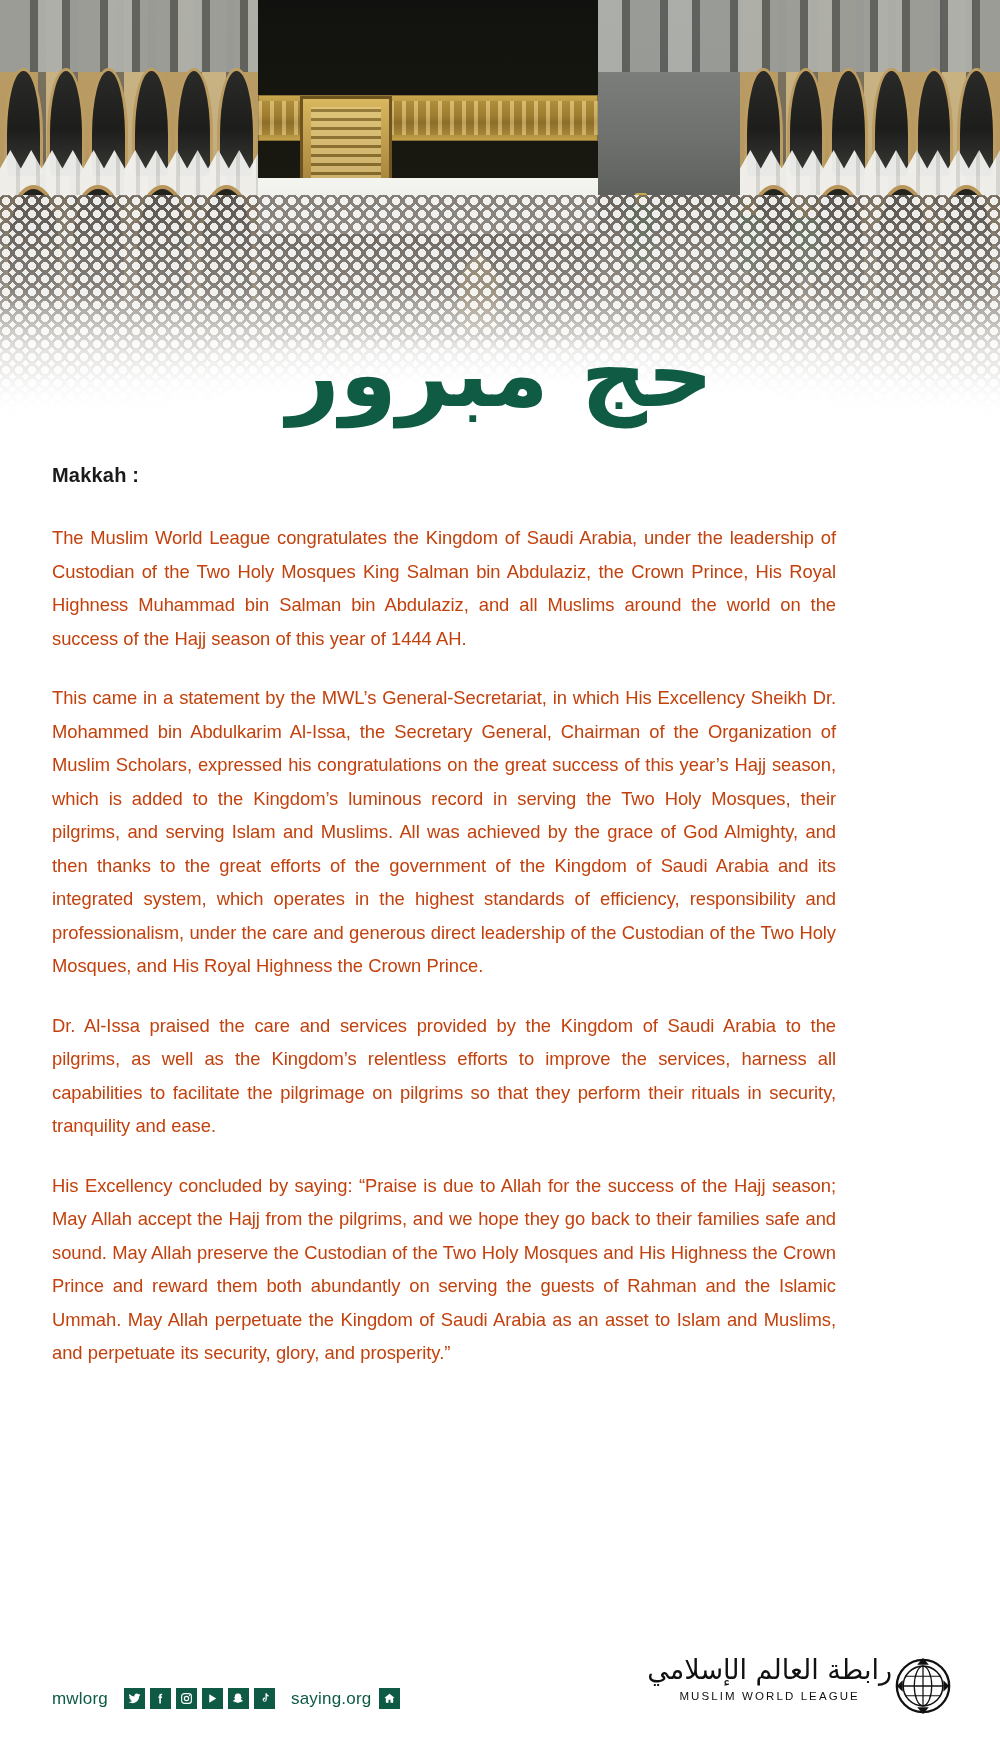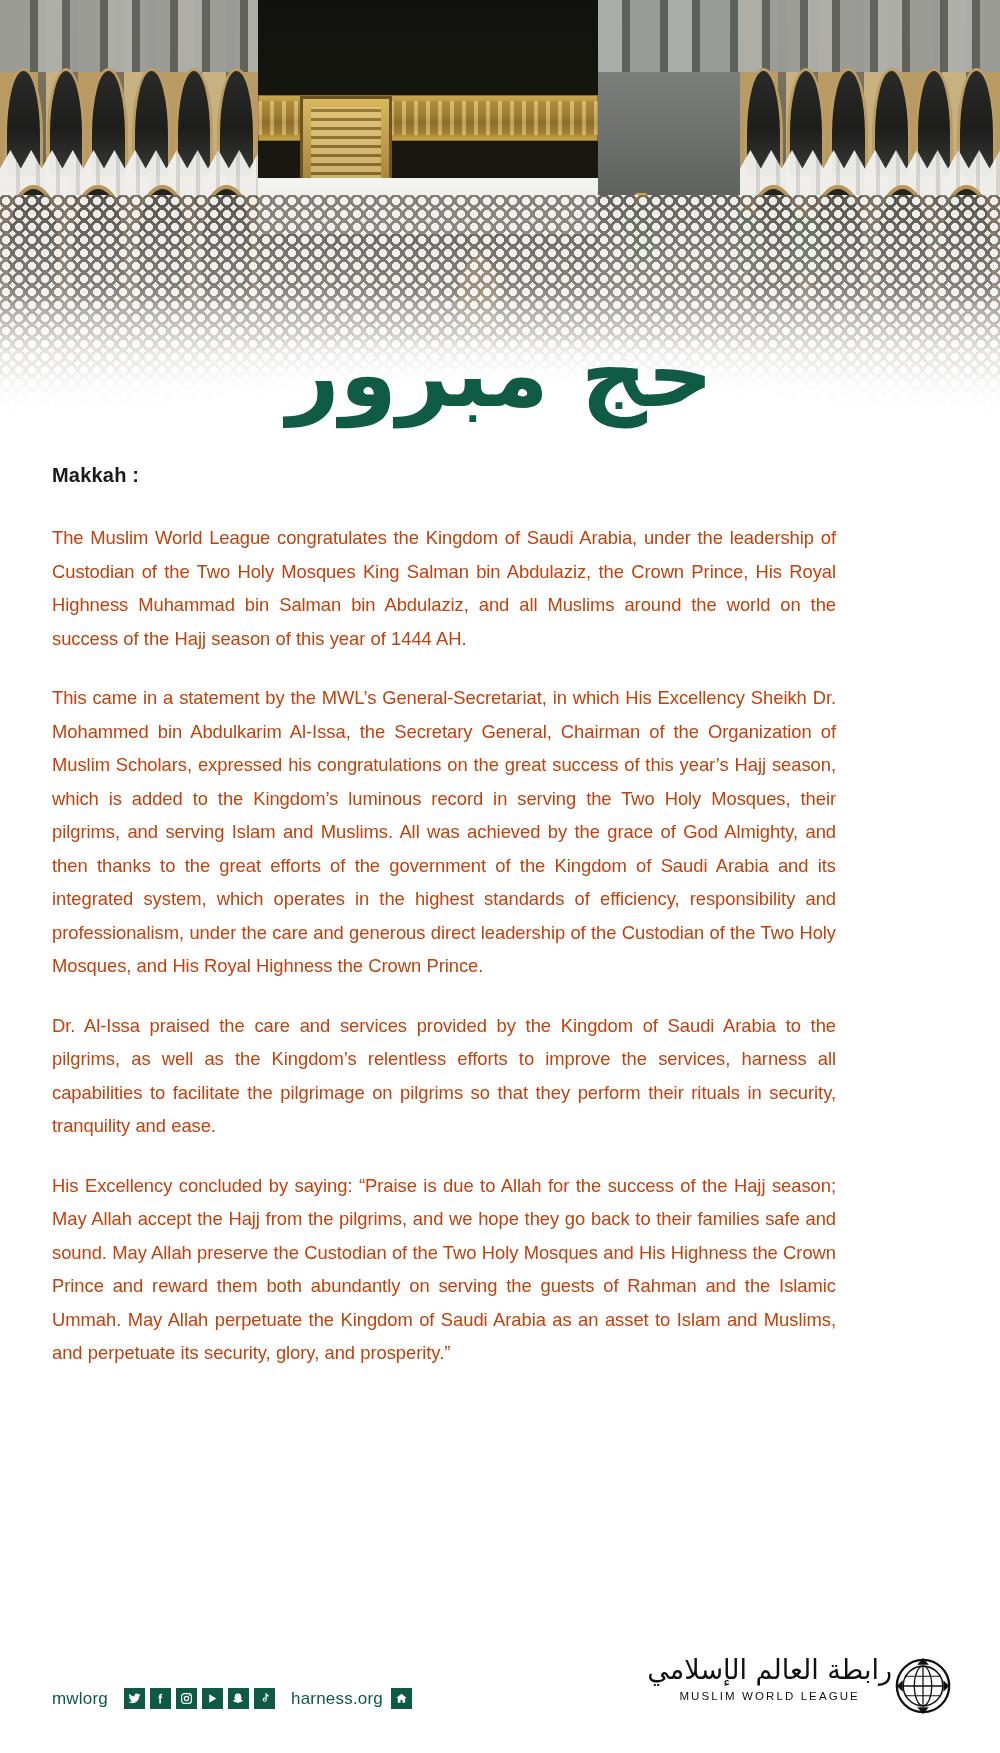--- a/index.html
+++ b/index.html
@@ -322,21 +322,21 @@
             </svg>
         </a>
         <a class="sicon">
           <svg width="13" height="13" viewBox="0 0 24 24" fill="#fff">
               <path d="M16.2 2.5c.3 2 1.5 3.3 3.4 3.4v2.6c-1.2.1-2.3-.3-3.4-1v5.9c0 4.6-5 6.1-7.1 2.8-1.3-2.1-.5-5.9 3.7-6v2.7c-.3.1-.7.2-1 .3-1 .3-1.5 1-1.4 2 .3 1.9 3.7 2.4 3.4-1.2V2.5h2.4z"></path>
             </svg>
         </a>
       </div>
 
       <div class="site-group">
-        <span class="handle">harness.org</span>
+        <span class="handle">saying.org</span>
         <a class="sicon">
           <svg width="13" height="13" viewBox="0 0 24 24" fill="#fff">
               <path d="M12 3L2.5 11h2.7v9h5v-5.5h3.6V20h5v-9h2.7z"></path>
             </svg>
         </a>
       </div>
     </div>
 
     <div class="footer-logo">
       <div class="logo-text-block">

